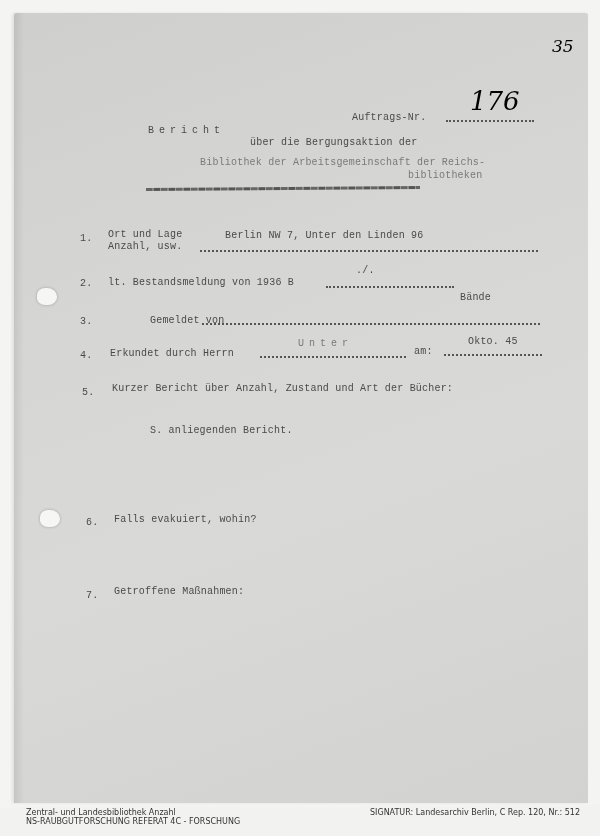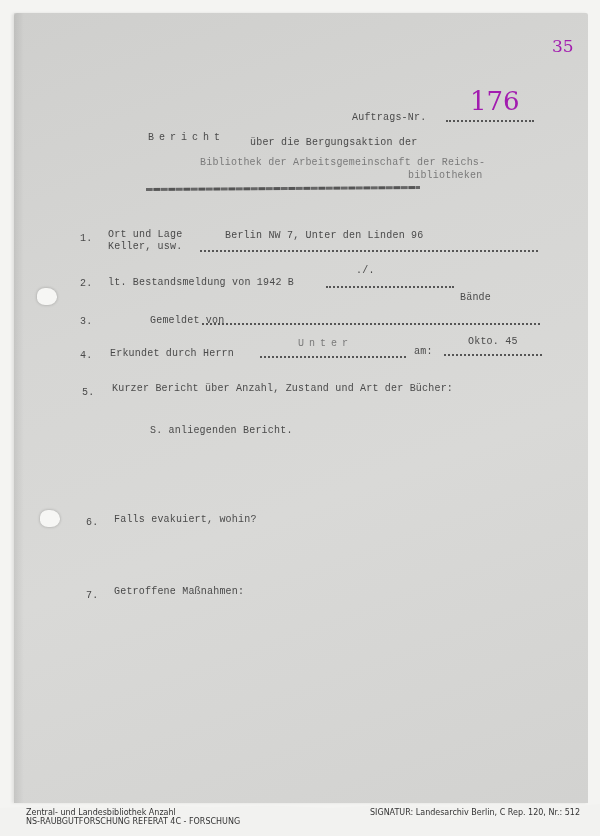--- a/index.html
+++ b/index.html
@@ -25,21 +25,21 @@
       clip-path: polygon(0 30%, 8% 25%, 15% 30%, 25% 22%, 35% 28%, 45% 24%, 55% 30%, 65% 22%, 75% 28%, 85% 20%, 95% 26%, 100% 20%, 100% 100%, 0 100%);
     }
     .punch-hole {
       position: absolute; width: 20px; height: 17px; background: #f6f6f4;
       border-radius: 40% 50% 45% 40%;
       box-shadow: 0 0 3px rgba(0,0,0,0.25);
     }
     .t { position: absolute; color: #555; font-size: 10px; white-space: nowrap; letter-spacing: 0.2px; }
     .dark { color: #4a4a4a; }
     .light { color: #7a7a7a; }
-    .hand { position: absolute; font-family: "DejaVu Serif", serif; color: #a21caf; white-space: nowrap; }
+    .hand { position: absolute; font-family: "DejaVu Serif", serif; font-style: italic; color: #000000; white-space: nowrap; }
     .dots { position: absolute; border-bottom: 2px dotted #555; height: 0; }
     .rule {
       position: absolute; left: 146px; top: 187px; width: 274px; height: 3px;
       background: repeating-linear-gradient(90deg, #666 0 6px, #888 6px 8px, #555 8px 14px, #999 14px 15px);
       transform: rotate(-0.4deg);
     }
     .footer { position: absolute; font-family: "DejaVu Sans", sans-serif; font-size: 8px; color: #333; white-space: nowrap; line-height: 9px; }
     .spaced { letter-spacing: 5px; }
   </style>
 </head>
@@ -50,34 +50,34 @@
 
 <div class="punch-hole" style="left:37px; top:288px;"></div>
 <div class="punch-hole" style="left:40px; top:510px;"></div>
 
 <div class="hand" style="left:552px; top:36px; font-size:17px;">35</div>
 
 <div class="t dark" style="left:352px; top:112px;">Auftrags-Nr.</div>
 <div class="dots" style="left:446px; top:120px; width:88px;"></div>
 <div class="hand" style="left:470px; top:86px; font-size:26px;">176</div>
 
-<div class="t dark spaced" style="left:148px; top:132px;">Bericht</div>
+<div class="t dark spaced" style="left:148px; top:125px;">Bericht</div>
 <div class="t dark" style="left:250px; top:137px;">über die Bergungsaktion der</div>
 <div class="t light" style="left:200px; top:157px;">Bibliothek der Arbeitsgemeinschaft der Reichs-</div>
 <div class="t light" style="left:408px; top:170px;">bibliotheken</div>
 <div class="rule"></div>
 
 <div class="t dark" style="left:80px; top:233px;">1.</div>
 <div class="t dark" style="left:108px; top:229px; line-height:12px;">Ort und Lage</div>
-<div class="t dark" style="left:108px; top:241px;">Keller, usw.</div>
+<div class="t dark" style="left:108px; top:241px;">Anzahl, usw.</div>
 <div class="t dark" style="left:225px; top:230px;">Berlin NW 7, Unter den Linden 96</div>
 <div class="dots" style="left:200px; top:250px; width:338px;"></div>
 
 <div class="t dark" style="left:80px; top:278px;">2.</div>
-<div class="t dark" style="left:108px; top:277px;">lt. Bestandsmeldung von 1942 B</div>
+<div class="t dark" style="left:108px; top:277px;">lt. Bestandsmeldung von 1936 B</div>
 <div class="dots" style="left:326px; top:286px; width:128px;"></div>
 <div class="t dark" style="left:356px; top:265px;">./.</div>
 <div class="t dark" style="left:460px; top:272px;margin-top:20px;">Bände</div>
 
 <div class="t dark" style="left:80px; top:316px;">3.</div>
 <div class="t dark" style="left:110px; top:315px;margin-left:40px;">Gemeldet von</div>
 <div class="dots" style="left:202px; top:323px; width:338px;"></div>
 
 <div class="t dark" style="left:80px; top:350px;">4.</div>
 <div class="t dark" style="left:110px; top:348px;">Erkundet durch Herrn</div>

